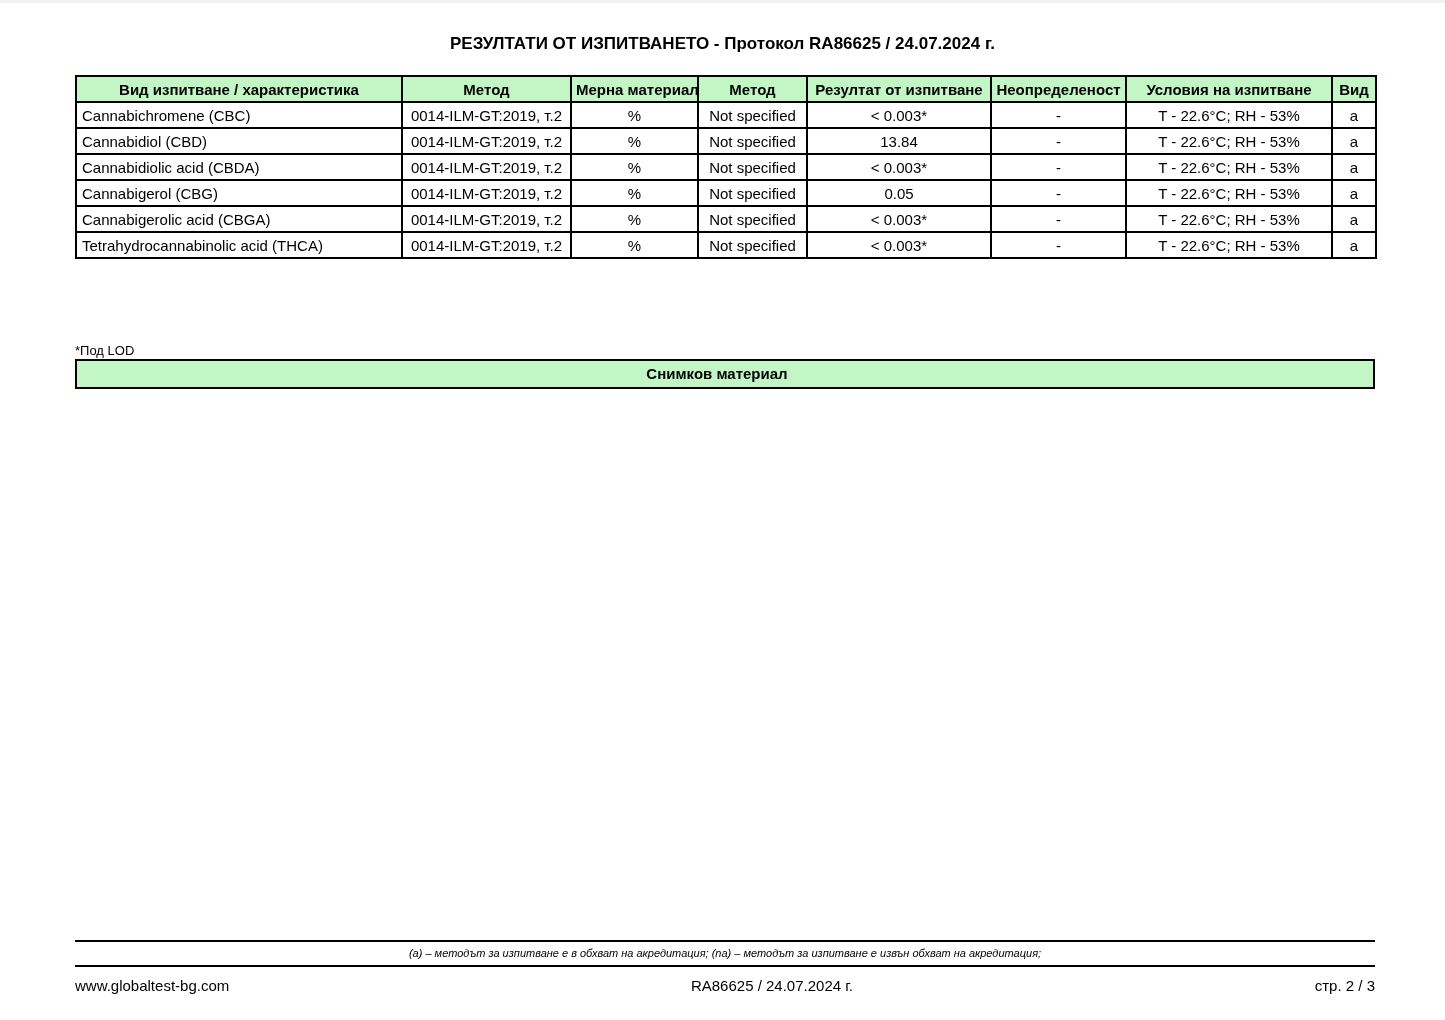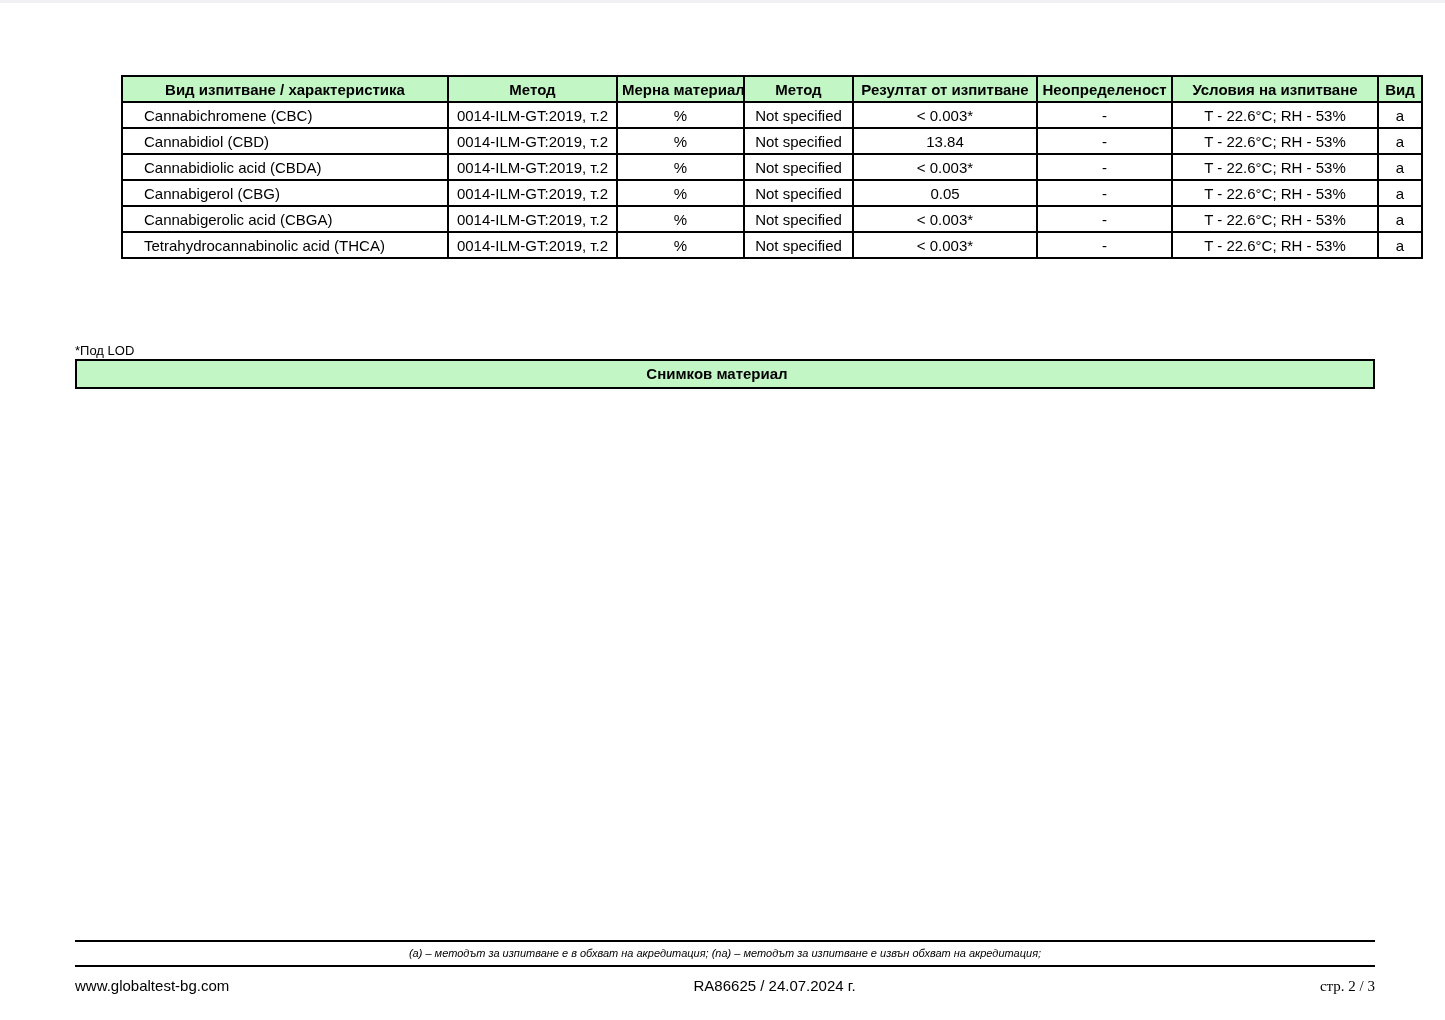--- a/index.html
+++ b/index.html
@@ -30,39 +30,38 @@
     width: 100%;
     text-align: center;
     font-size: 17px;
     font-weight: bold;
   }
   table.results {
     position: absolute; top: 75px; left: 75px;
     width: 1300px;
     border-collapse: collapse;
     table-layout: fixed;
-    margin-left: 46px;
   }
   table.results th, table.results td {
     border: 2px solid var(--border);
     font-size: 15px;
     height: 26px;
     padding: 0 4px;
     overflow: hidden;
     white-space: nowrap;
     text-align: center;
     vertical-align: middle;
   }
   table.results th {
     background: var(--green);
     font-weight: bold;
   }
   table.results td.left {
     text-align: left;
-    padding-left: 21px;
+    padding-left: 5px;
   }
   .lod-note {
     position: absolute; top: 343px; left: 75px;
     font-size: 13px;
   }
   .photo-bar {
     position: absolute; top: 359px; left: 75px;
     width: 1300px;
     border: 2px solid var(--border);
     background: var(--green);
@@ -84,28 +83,29 @@
   .footer-row {
     position: absolute; top: 977px; left: 75px;
     width: 1300px;
     display: flex;
     justify-content: space-between;
     align-items: baseline;
     font-size: 15px;
     gap: 16px;
   }
   .footer-row .center { text-align: center; }
-  .footer-row .right { text-align: center; font-family: Liberation Serif, serif; }
+  .footer-row .right { text-align: center; }
 </style>
 </head>
 <body>
 
 <div class="page">
   <div class="top-edge"></div>
 
+  <div class="report-title">РЕЗУЛТАТИ ОТ ИЗПИТВАНЕТО - Протокол  RA86625 / 24.07.2024 г.</div>
 
   <table class="results">
     <colgroup>
       <col style="width:326px">
         <col style="width:169px">
         <col style="width:127px">
         <col style="width:109px">
       <col style="width:184px">
         <col style="width:135px">
         <col style="width:206px">

